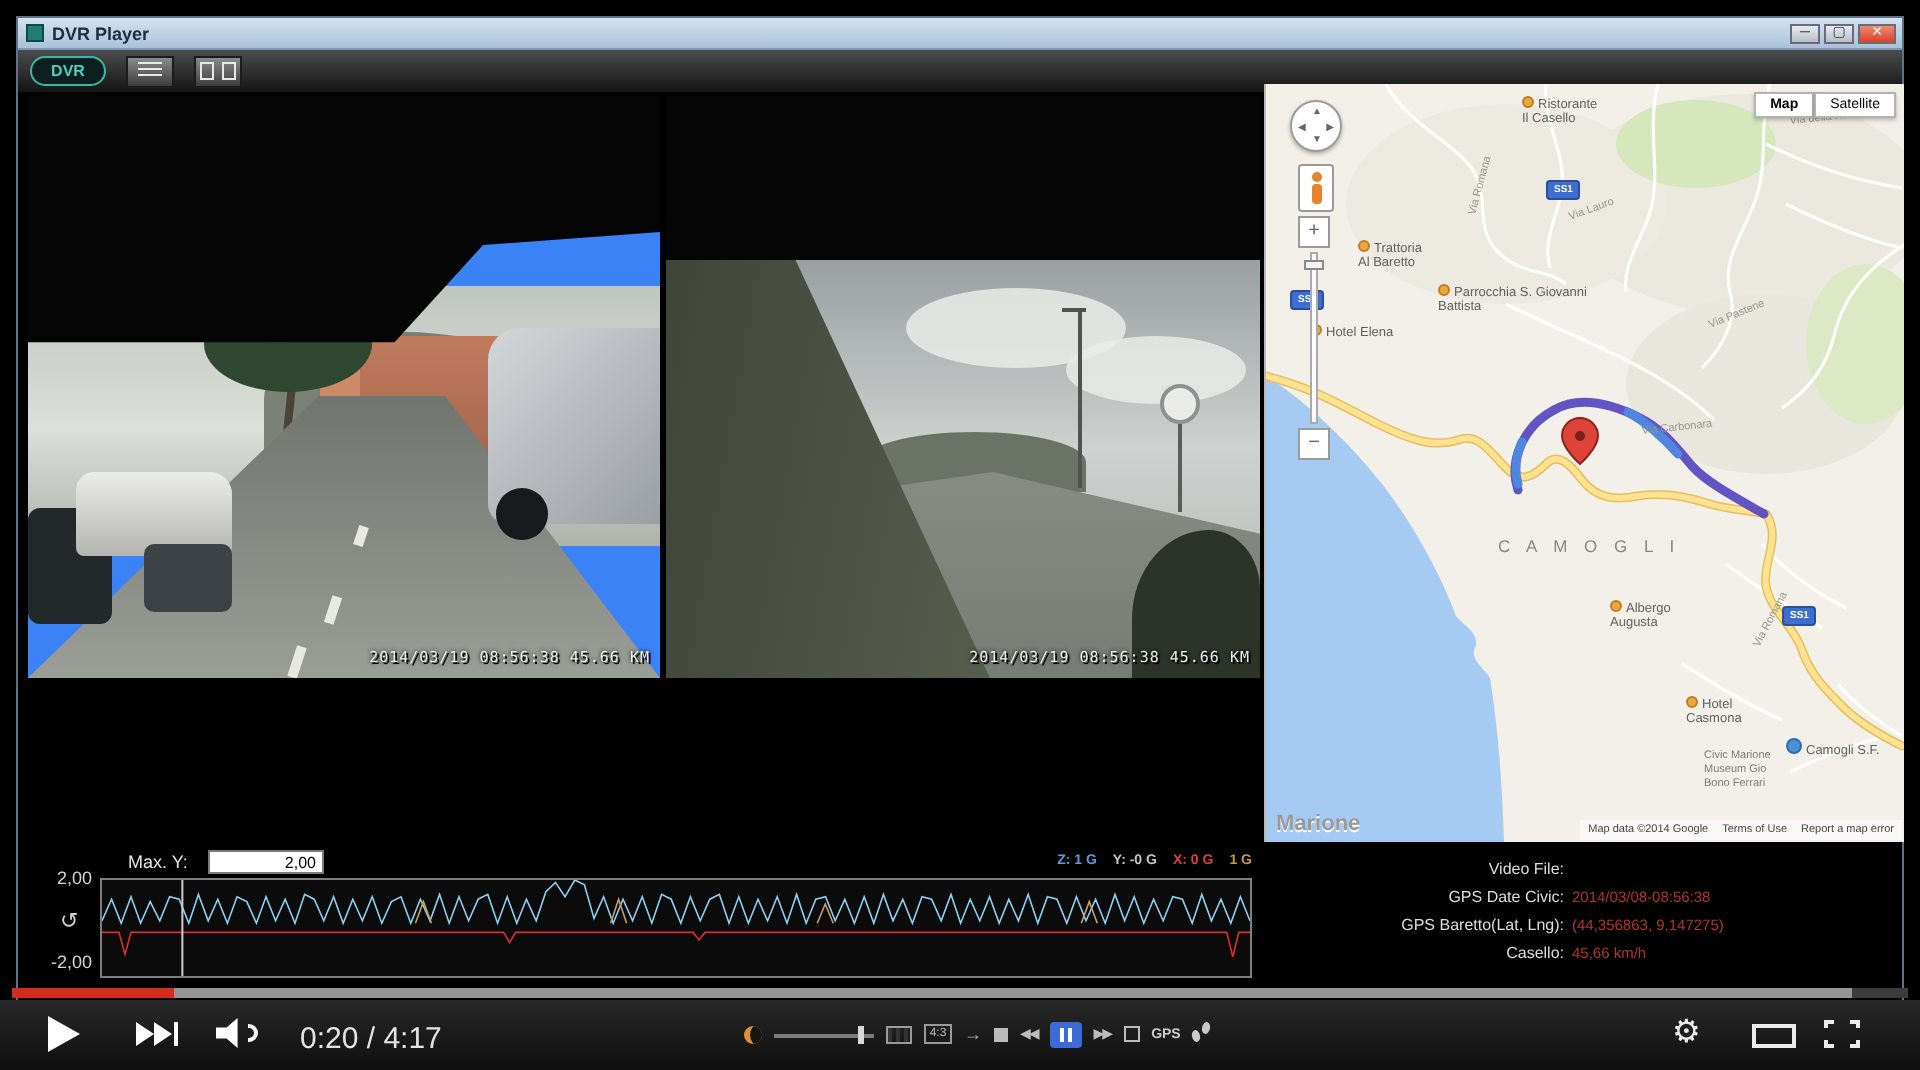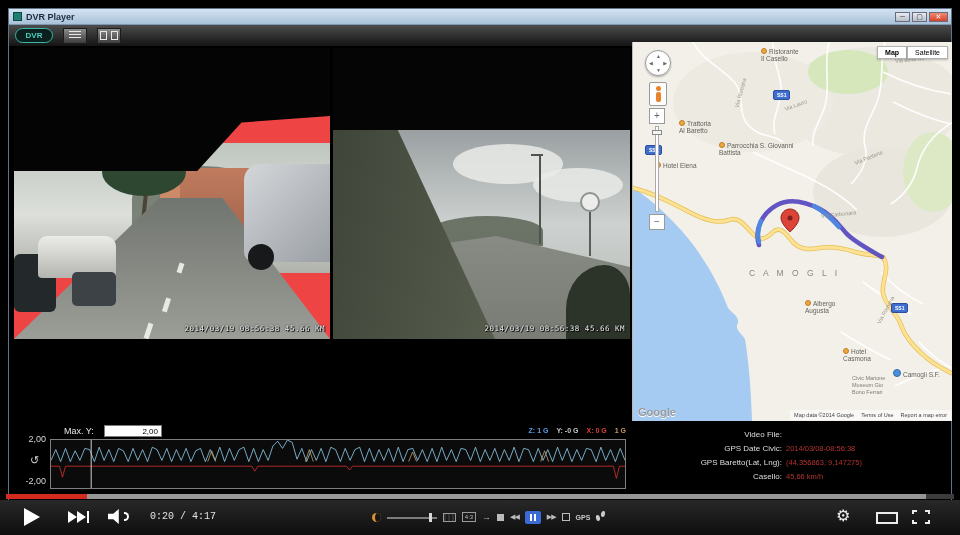--- a/index.html
+++ b/index.html
@@ -21,21 +21,21 @@
   .toolbar{position:absolute;left:0;top:16px;right:0;height:22px;
            background:linear-gradient(#4c4c4c,#141414);display:flex;align-items:center;border-bottom:1px solid #000;}
   .dvr-btn{margin-left:6px;width:38px;height:15px;border-radius:8px;border:1px solid #38b8a6;background:#0a1f1e;
            color:#4ecfbd;font-size:8px;font-weight:bold;display:flex;align-items:center;justify-content:center;}
   .tb-btn{margin-left:10px;width:24px;height:16px;border:1px solid #1c1c1c;background:linear-gradient(#8b8b8b,#3c3c3c);
           display:flex;align-items:center;justify-content:center;gap:2px;}
   .list-glyph{width:12px;height:9px;background:repeating-linear-gradient(#e8e8e8 0 1px,transparent 1px 3px);}
   .dual-glyph span{display:inline-block;width:7px;height:9px;border:1px solid #e8e8e8;margin:0 1px;}
 
   
-  .feed{position:absolute;top:48px;height:291px;background:#ef4444;overflow:hidden;}
+  .feed{position:absolute;top:48px;height:291px;background:#3b82f6;overflow:hidden;}
   .feed-left{left:14px;width:316px;}
   .feed-right{left:333px;width:297px;}
   .feed .ts{position:absolute;right:5px;bottom:6px;font-family:"DejaVu Sans Mono",monospace;font-size:7.5px;
             color:#ededed;text-shadow:1px 1px 0 #000,0 0 2px #000;letter-spacing:.5px;}
   
   .lf-sky{position:absolute;left:0;top:95px;right:0;height:130px;background:linear-gradient(#bfc5bf,#dde0da 55%,#aeb2ab);}
   .lf-hill{position:absolute;left:118px;top:118px;width:150px;height:72px;background:#636a5e;border-radius:60% 70% 0 0;opacity:.8;}
   .lf-bldg{position:absolute;left:166px;top:120px;width:82px;height:62px;background:linear-gradient(#c07b5e,#a5674d);}
   .lf-bldg2{position:absolute;left:146px;top:130px;width:28px;height:52px;background:#cc8a69;}
   .lf-palm{position:absolute;left:88px;top:100px;width:84px;height:48px;background:#2d4730;border-radius:50%;}
@@ -123,21 +123,21 @@
   .dvr-seek-handle{position:absolute;left:76px;top:0;width:16px;height:3px;background:#3fa8a0;}
   .controls{position:absolute;left:0;top:500px;width:960px;height:35px;background:linear-gradient(#282828,#0e0e0e);}
   .play-tri{position:absolute;left:24px;top:8px;width:0;height:0;border-top:9px solid transparent;
             border-bottom:9px solid transparent;border-left:16px solid #fff;}
   .next-btn{position:absolute;left:68px;top:11px;display:flex;align-items:center;}
   .next-btn .t{width:0;height:0;border-top:6px solid transparent;border-bottom:6px solid transparent;border-left:9px solid #fff;}
   .next-btn .b{width:2px;height:12px;background:#fff;margin-left:1px;}
   .vol-btn{position:absolute;left:108px;top:9px;display:flex;align-items:center;}
   .vol-body{width:15px;height:15px;background:#fff;clip-path:polygon(0 32%,35% 32%,72% 0,72% 100%,35% 68%,0 68%);}
   .vol-wave{width:5px;height:9px;border:2px solid #fff;border-left:0;border-radius:0 8px 8px 0;margin-left:1px;}
-  .time-text{position:absolute;left:150px;top:11px;font-size:10px;color:#e3e3e3;font-family:Liberation Mono, monospace;}
+  .time-text{position:absolute;left:150px;top:11px;font-size:15px;color:#e3e3e3;}
   .dvr-strip{position:absolute;left:372px;top:9px;height:16px;display:flex;align-items:center;gap:6px;color:#b9b9b9;}
   .cres{width:9px;height:9px;border-radius:50%;background:#dd9030;position:relative;overflow:hidden;}
   .cres::after{content:'';position:absolute;left:3px;top:-1px;width:9px;height:11px;border-radius:50%;background:#161616;}
   .mini-slider{position:relative;width:50px;height:9px;}
   .mini-slider .trk{position:absolute;left:0;top:4px;width:50px;height:2px;background:#7c7c7c;}
   .mini-slider .hnd{position:absolute;left:42px;top:0;width:3px;height:9px;background:#d8d8d8;}
   .film-ic{width:13px;height:9px;border:1px solid #9a9a9a;background:repeating-linear-gradient(90deg,#333 0 2px,transparent 2px 4px);}
   .ar-box{min-width:14px;height:10px;border:1px solid #9a9a9a;font-size:6px;line-height:8px;text-align:center;color:#bbb;padding:0 1px;}
   .arrow-ic{font-size:9px;color:#aaa;line-height:9px;}
   .stop-ic{width:7px;height:7px;background:#bbb;}
@@ -302,21 +302,21 @@
       <span style="left:3px;top:9px;">◀</span>
       <span style="right:3px;top:9px;">▶</span>
     </div>
     <div class="pegman-box">
         <span class="pegman"></span>
       </div>
     <div class="zoom-btn" style="top:66px;">+</div>
     <div class="zoom-track"></div>
     <div class="zoom-handle"></div>
     <div class="zoom-btn" style="top:172px;">−</div>
-    <div class="google-logo">Google</div>
+    <div class="google-logo">Marione</div>
     <div class="map-attrib">
       <span>Map data ©2014 Google</span>
       <span>Terms of Use</span>
       <span>Report a map error</span>
     </div>
   </div>
 
   <div class="graph-area">
     <span class="maxy-label">Max. Y:</span>
     <input class="maxy-input" value="2,00" style="">

